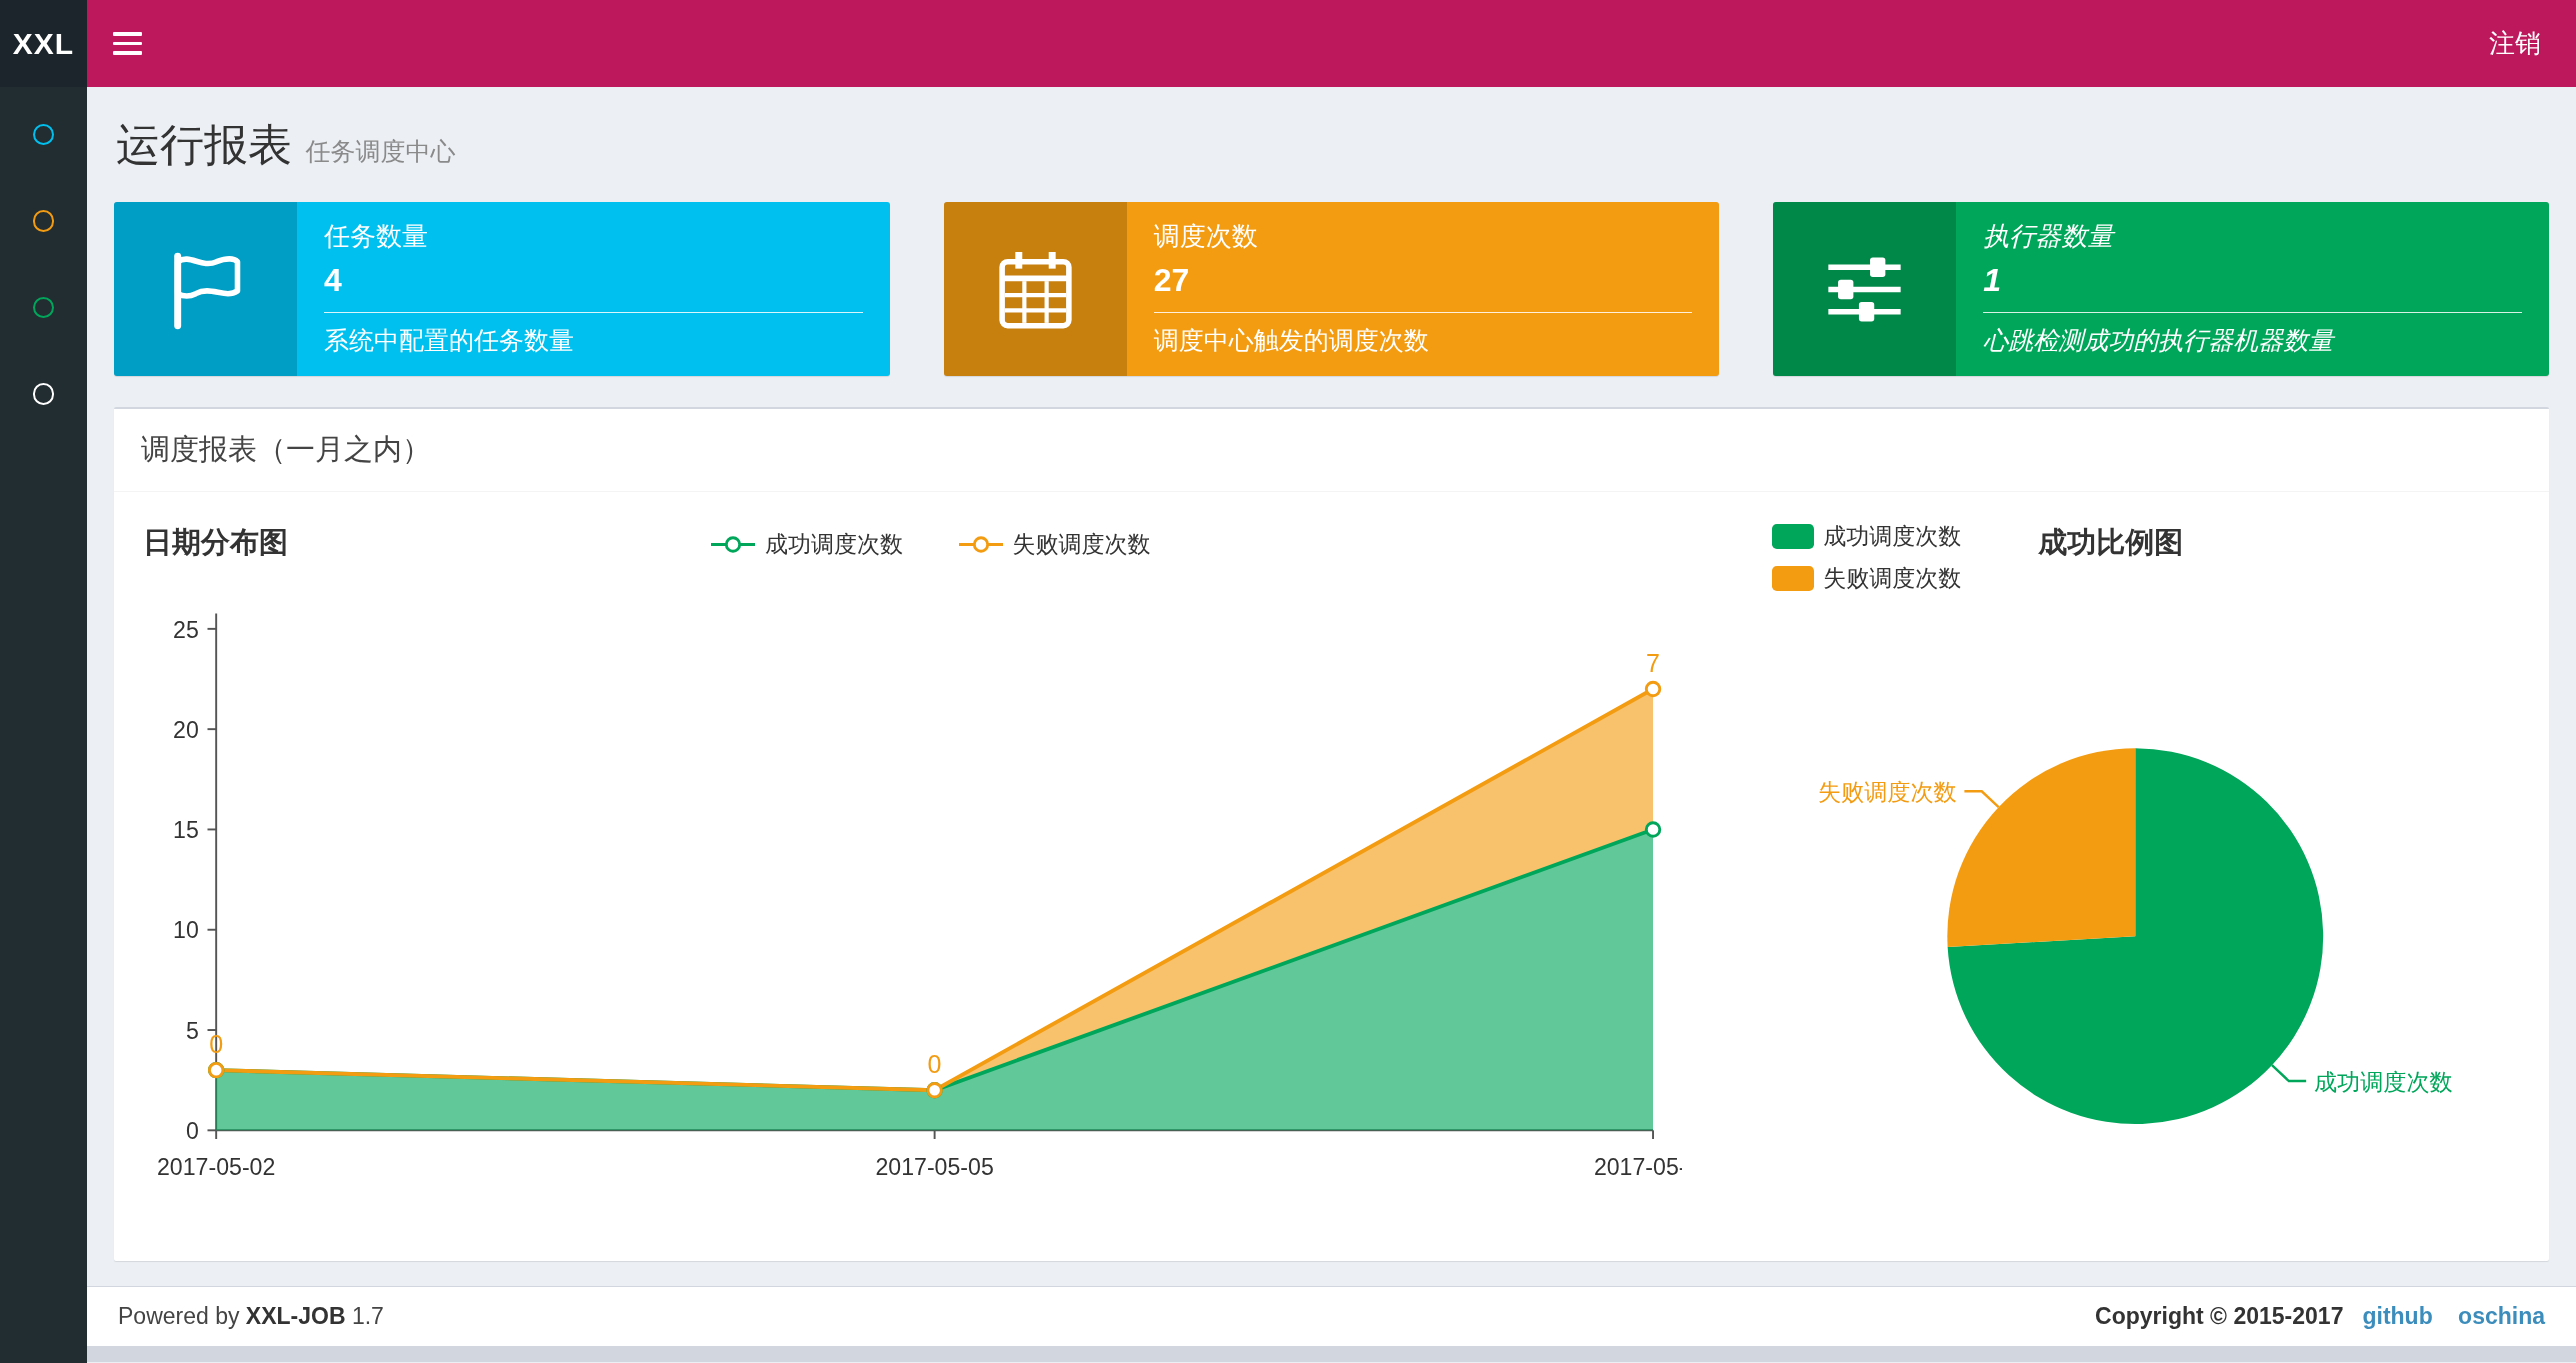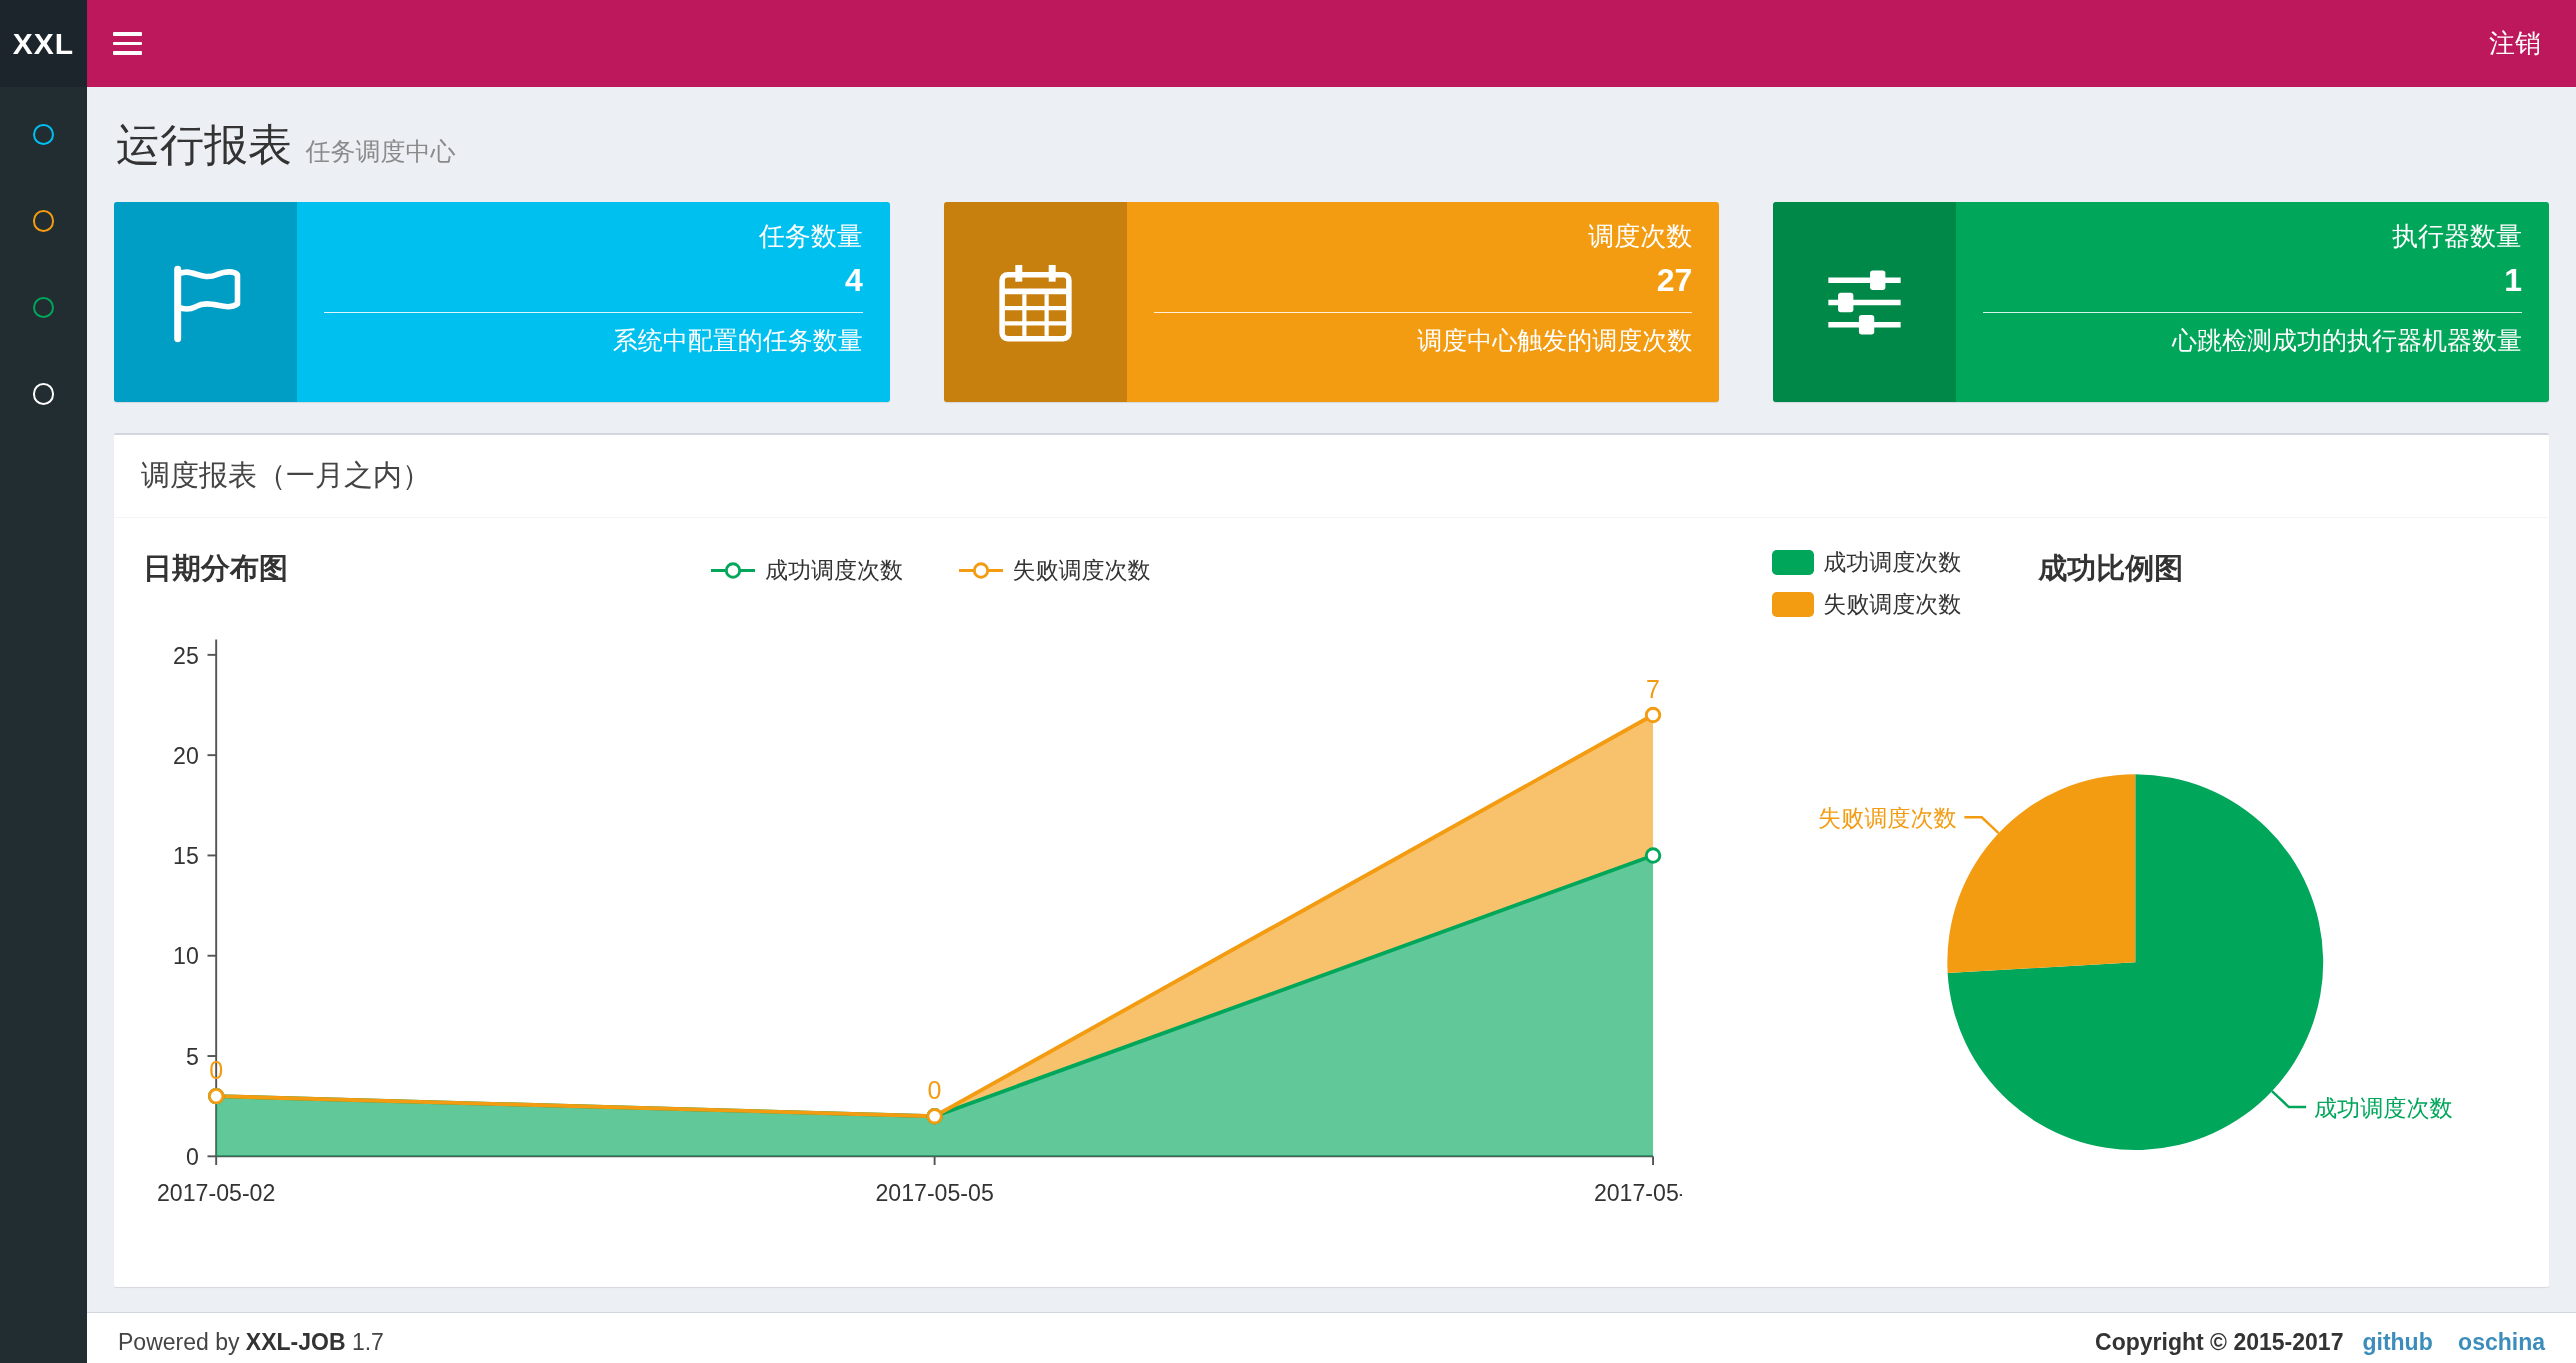--- a/index.html
+++ b/index.html
@@ -21,21 +21,21 @@
   .side-menu{display:flex;flex-direction:column;align-items:center;padding-top:37px;gap:65px;}
   .s-circle{width:17.4px;height:17.4px;border-radius:50%;border:2.9px solid #fff;cursor:pointer;}
   
   .main{margin-left:87px;padding-top:87px;}
   .content{padding:0 27px;}
   .content-header{padding:29px 1.9px 27px 1.9px;}
   .page-title{margin:0;font-size:44px;font-weight:500;color:#333;}
   .page-subtitle{font-size:25px;font-weight:400;color:#8a8a8a;margin-left:13.5px;}
   
   .boxes{display:flex;gap:54px;}
-  .info-box{flex:1;height:200px;border-radius:2.9px;display:flex;color:#fff;overflow:hidden;box-shadow:0 1px 1px rgba(0,0,0,.1);text-align:right;}
+  .info-box{flex:1;height:174px;border-radius:2.9px;display:flex;color:#fff;overflow:hidden;box-shadow:0 1px 1px rgba(0,0,0,.1);}
   .ib-icon{width:183px;background:rgba(0,0,0,0.18);display:flex;align-items:center;justify-content:center;}
   .ib-icon svg{width:89px;height:89px;}
   .ib-body{flex:1;padding:17.4px 27px 15.4px 27px;display:flex;flex-direction:column;}
   .ib-title{font-size:26px;}
   .ib-value{font-size:32px;font-weight:bold;margin-top:7.7px;}
   .ib-divider{height:1.9px;background:rgba(255,255,255,0.85);margin:12.5px 0 10.6px 0;}
   .ib-desc{font-size:25px;}
   
   .panel{margin-top:31px;background:#fff;border-top:2.9px solid #d2d6de;border-radius:2px;box-shadow:0 1px 1px rgba(0,0,0,.1);}
   .panel-header{padding:21px 27px;font-size:29px;color:#444;border-bottom:1px solid #f4f4f4;}
@@ -122,21 +122,21 @@
           </svg>
         </div>
         <div class="ib-body">
           <div class="ib-title">调度次数</div>
           <div class="ib-value">27</div>
           <div class="ib-divider"></div>
           <div class="ib-desc">调度中心触发的调度次数</div>
         </div>
       </div>
 
-      <div class="info-box" style="background: rgb(0, 166, 90);">
+      <div class="info-box" style="background: rgb(0, 166, 90); font-style: italic;">
         <div class="ib-icon">
           <svg viewBox="0 0 64 64">
             <line x1="6" y1="16" x2="58" y2="16" stroke="#fff" stroke-width="4"></line>
             <rect x="36" y="9" width="11" height="14" rx="2" fill="#fff"></rect>
             <line x1="6" y1="32" x2="58" y2="32" stroke="#fff" stroke-width="4"></line>
             <rect x="13" y="25" width="11" height="14" rx="2" fill="#fff"></rect>
             <line x1="6" y1="48" x2="58" y2="48" stroke="#fff" stroke-width="4"></line>
             <rect x="28" y="41" width="11" height="14" rx="2" fill="#fff"></rect>
           </svg>
         </div>

